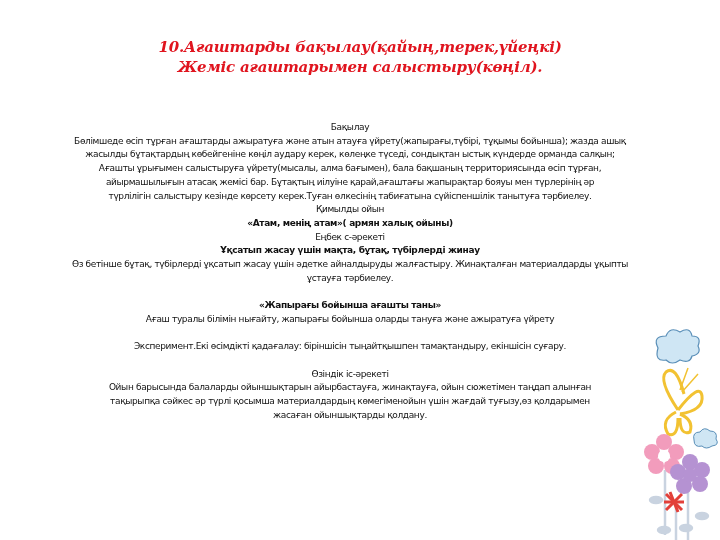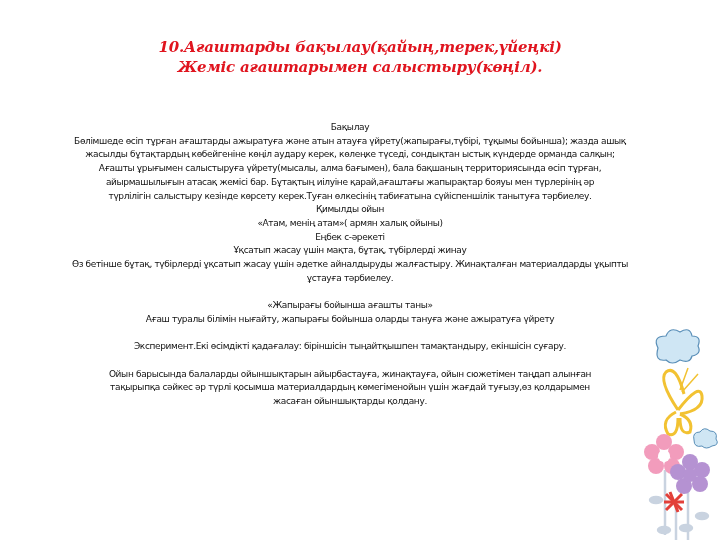--- a/index.html
+++ b/index.html
@@ -10,21 +10,21 @@
     .title {
       position: absolute; left: 0; top: 37px; width: 720px; text-align: center;
       font-family: "DejaVu Serif", serif; font-style: italic; font-weight: bold;
       color: #e0141e; font-size: 15px; line-height: 20px; letter-spacing: -0.2px;
     }
     .content {
       position: absolute; left: 30px; top: 82px; width: 640px; text-align: center;
       font-size: 9px; line-height: 13.7px; letter-spacing: -0.35px; margin-top: 39px;
     }
     .content p { margin: 0; }
-    .b { font-weight: normal; }
+    .b { font-weight: bold; }
     .gap { height: 13.7px; }
     .deco { position: absolute; left: 620px; top: 320px; width: 100px; height: 220px; }
   </style>
 </head>
 <body>
 
 <div class="title">
   <div>10.Ағаштарды бақылау(қайың,терек,үйеңкі)</div>
   <div>Жеміс ағаштарымен салыстыру(көңіл).</div>
 </div>
@@ -49,20 +49,21 @@
 
   <p class="b">«Жапырағы бойынша ағашты таны»</p>
   <p>Ағаш туралы білімін нығайту, жапырағы бойынша оларды тануға және ажыратуға  үйрету</p>
 
   <div class="gap"></div>
 
   <p>Эксперимент.Екі өсімдікті қадағалау: біріншісін тыңайтқышпен тамақтандыру, екіншісін суғару.</p>
 
   <div class="gap"></div>
 
+  <p>Өзіндік іс-әрекеті</p>
   <p>Ойын барысында балаларды ойыншықтарын айырбастауға, жинақтауға, ойын сюжетімен таңдап алынған</p>
   <p>тақырыпқа сәйкес әр түрлі қосымша материалдардың көмегіменойын үшін жағдай туғызу,өз қолдарымен</p>
   <p>жасаған ойыншықтарды қолдану.</p>
 </div>
 
 <svg class="deco" viewBox="0 0 100 220">
   <g>
     <path d="M38 28 q-6 -12 8 -12 q4 -10 14 -4 q10 -6 12 4 q10 0 6 10 q4 8 -6 10 q-2 8 -12 4 q-8 6 -14 0 q-12 2 -8 -12 z" fill="#cfe6f4" stroke="#5a8fb8" stroke-width="1.2"></path>
   </g>
   <g fill="none" stroke="#f2c232" stroke-width="3">

